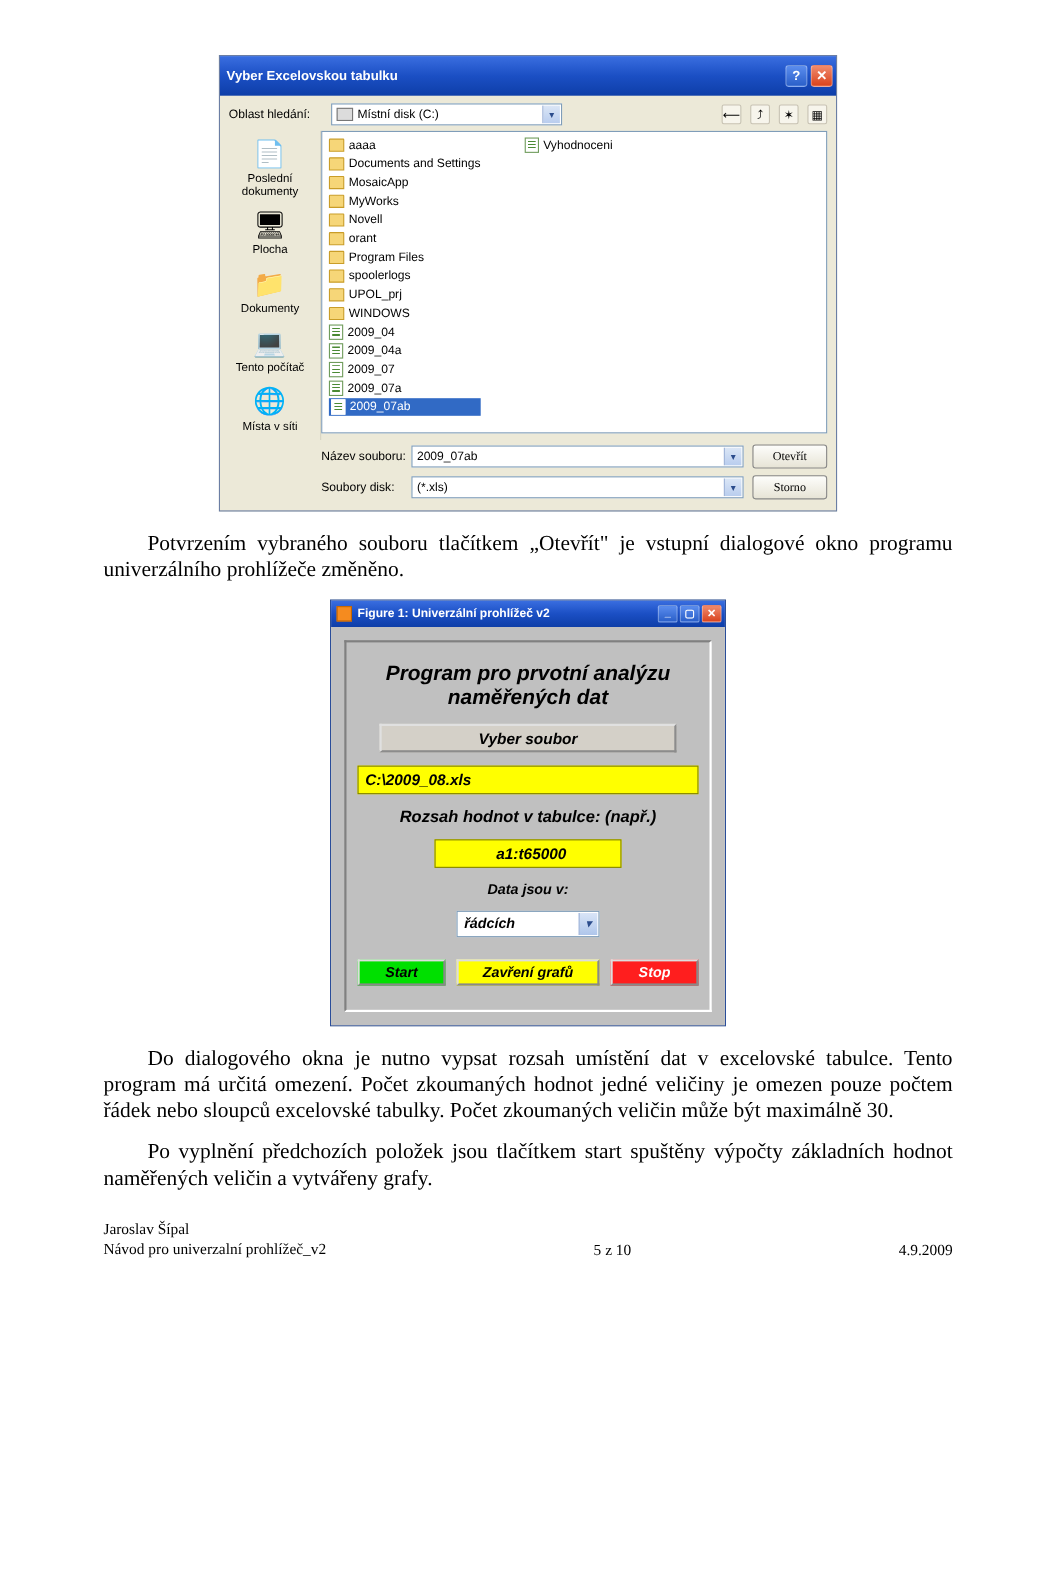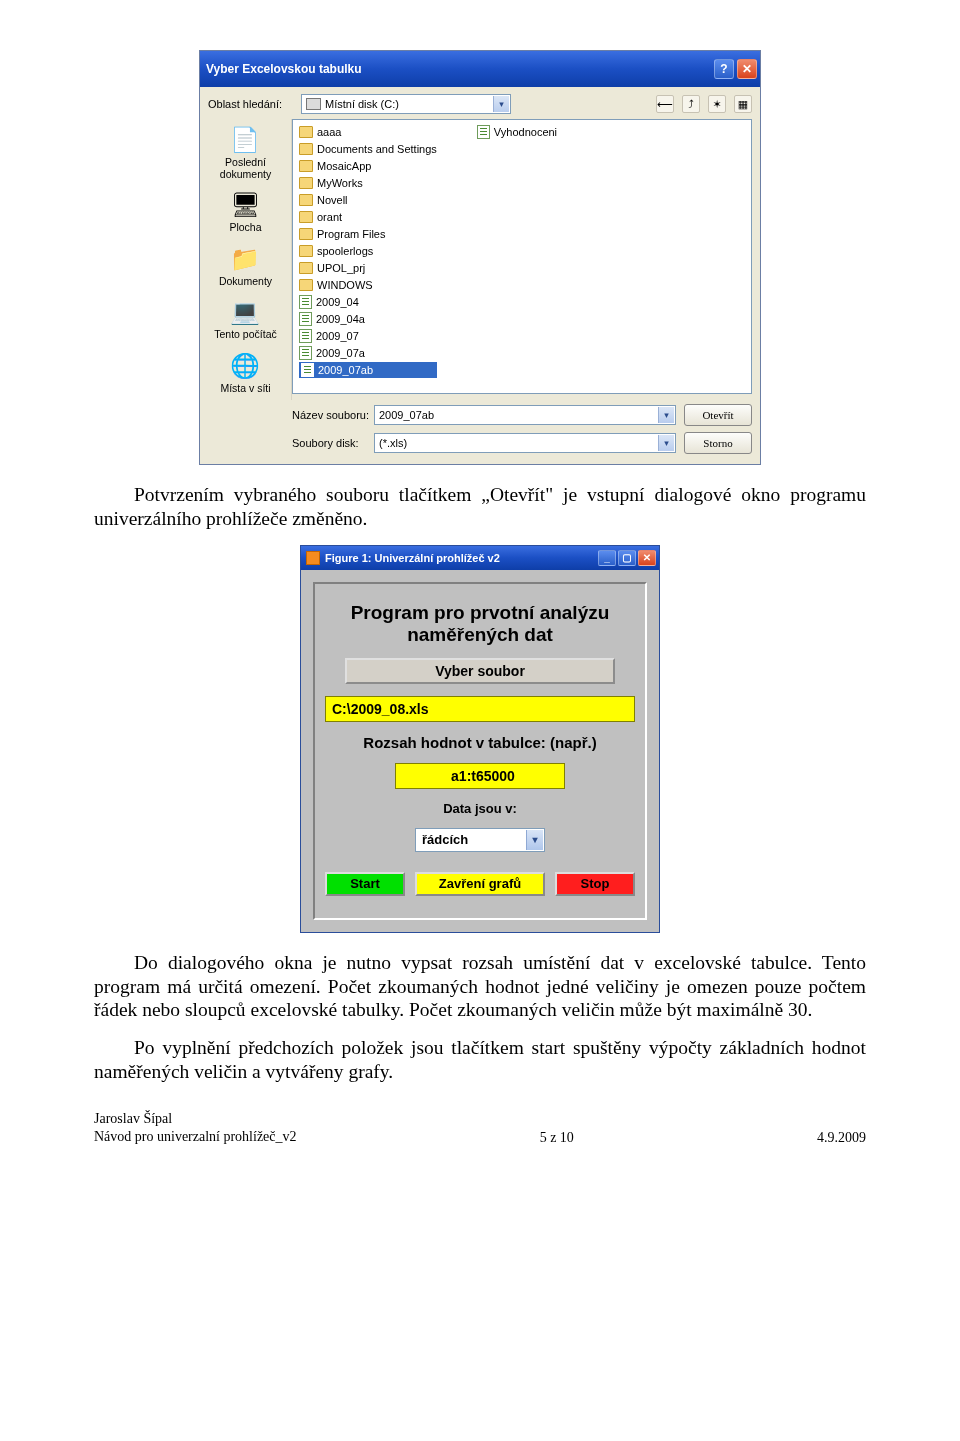--- a/index.html
+++ b/index.html
@@ -182,21 +182,21 @@
     height:24px;
     background:linear-gradient(to bottom,#3a6ee0,#1b4fc4 50%,#0e3ea8);
     color:#fff; display:flex;align-items:center;padding:0 3px 0 5px;
     font-size:11px;font-weight:700;
   }
   .mat-title .spacer{flex:1;}
   .mbtn{width:18px;height:16px;margin-left:2px;border:1px solid #fff5;border-radius:2px;
     display:flex;align-items:center;justify-content:center;font-size:10px;color:#fff;font-weight:700;}
   .mbtn.blue{background:linear-gradient(#5b8dee,#2a5fc9);}
   .mbtn.red{background:linear-gradient(#f08b6d,#d9431d);}
-  .mat-body{background:#c0c0c0;padding:12px;}
+  .mat-body{background:#c0c0c0;padding:12px;font-style:italic;}
   .mat-panel{
     border:2px solid #808080;border-right-color:#fff;border-bottom-color:#fff;
     background:#c0c0c0;padding:18px 14px 22px;display:flex;flex-direction:column;align-items:center;gap:12px;
   }
   .mat-h1{font-family:Arial,sans-serif;font-size:19px;font-weight:700;text-align:center;line-height:1.15;}
   .mat-btn-wide{
     width:270px;height:26px;border:2px outset #e0e0e0;background:#d4d0c8;
     display:flex;align-items:center;justify-content:center;
     font-family:Arial;font-weight:700;font-size:14px;cursor:pointer;
   }
@@ -210,21 +210,21 @@
   .mat-select{
     width:130px;height:24px;border:1px solid #7f9db9;background:#fff;
     display:flex;align-items:center;padding-left:6px;position:relative;font-size:13px;font-weight:700;
   }
   .mat-select .dd{position:absolute;right:1px;top:1px;bottom:1px;width:17px;background:linear-gradient(#d9e5f7,#afc6eb);border-left:1px solid #8fa9d4;display:flex;align-items:center;justify-content:center;}
   .mat-select .dd::after{content:"▾";font-size:10px;color:#2b4c8c;}
   .mat-btnrow{display:flex;gap:10px;margin-top:8px;}
   .mat-sbtn{height:24px;border:2px outset #ddd;font-weight:700;font-size:13px;display:flex;align-items:center;justify-content:center;padding:0 10px;}
   .mat-sbtn.green{background:#00e000;width:80px;}
   .mat-sbtn.yellow{background:#ffff00;width:130px;}
-  .mat-sbtn.red{background:#ff1e1e;color:#000000;width:80px;}
+  .mat-sbtn.red{background:#ff1e1e;color:#ffffff;width:80px;}
   
   .footer {
     display:flex;justify-content:space-between;
     font-size:14px;margin-top:26px;
   }
   .footer-left{line-height:1.3;}
   
   .disk-ico{width:15px;height:12px;border:1px solid #777;background:#dcdcdc;display:inline-block;}
 </style>
 </head>

